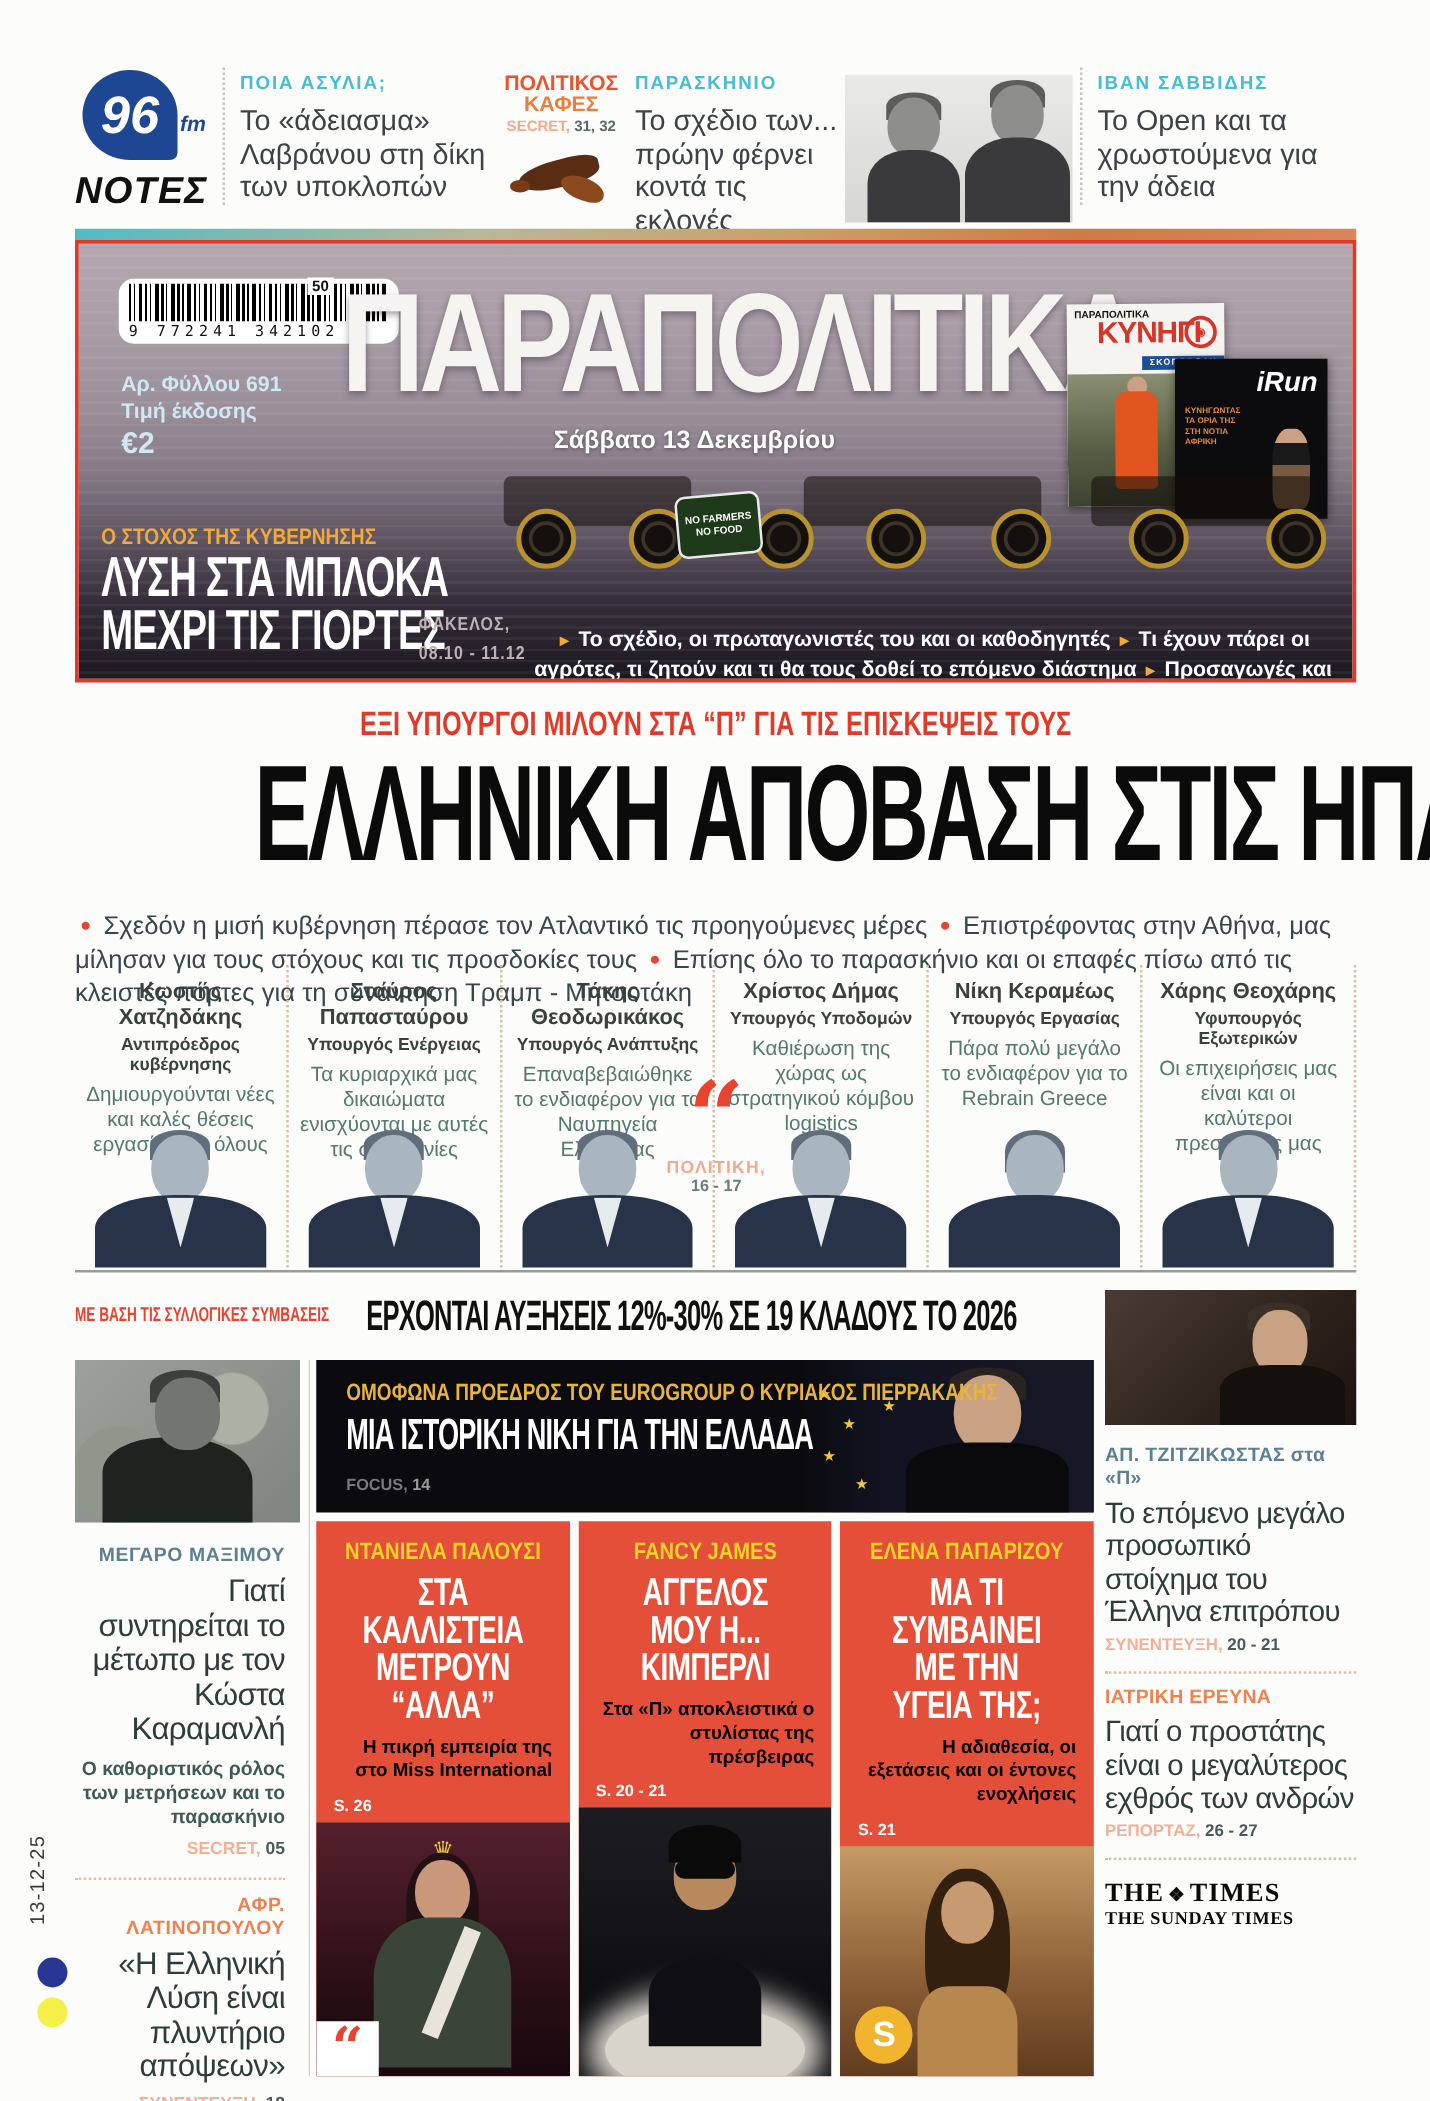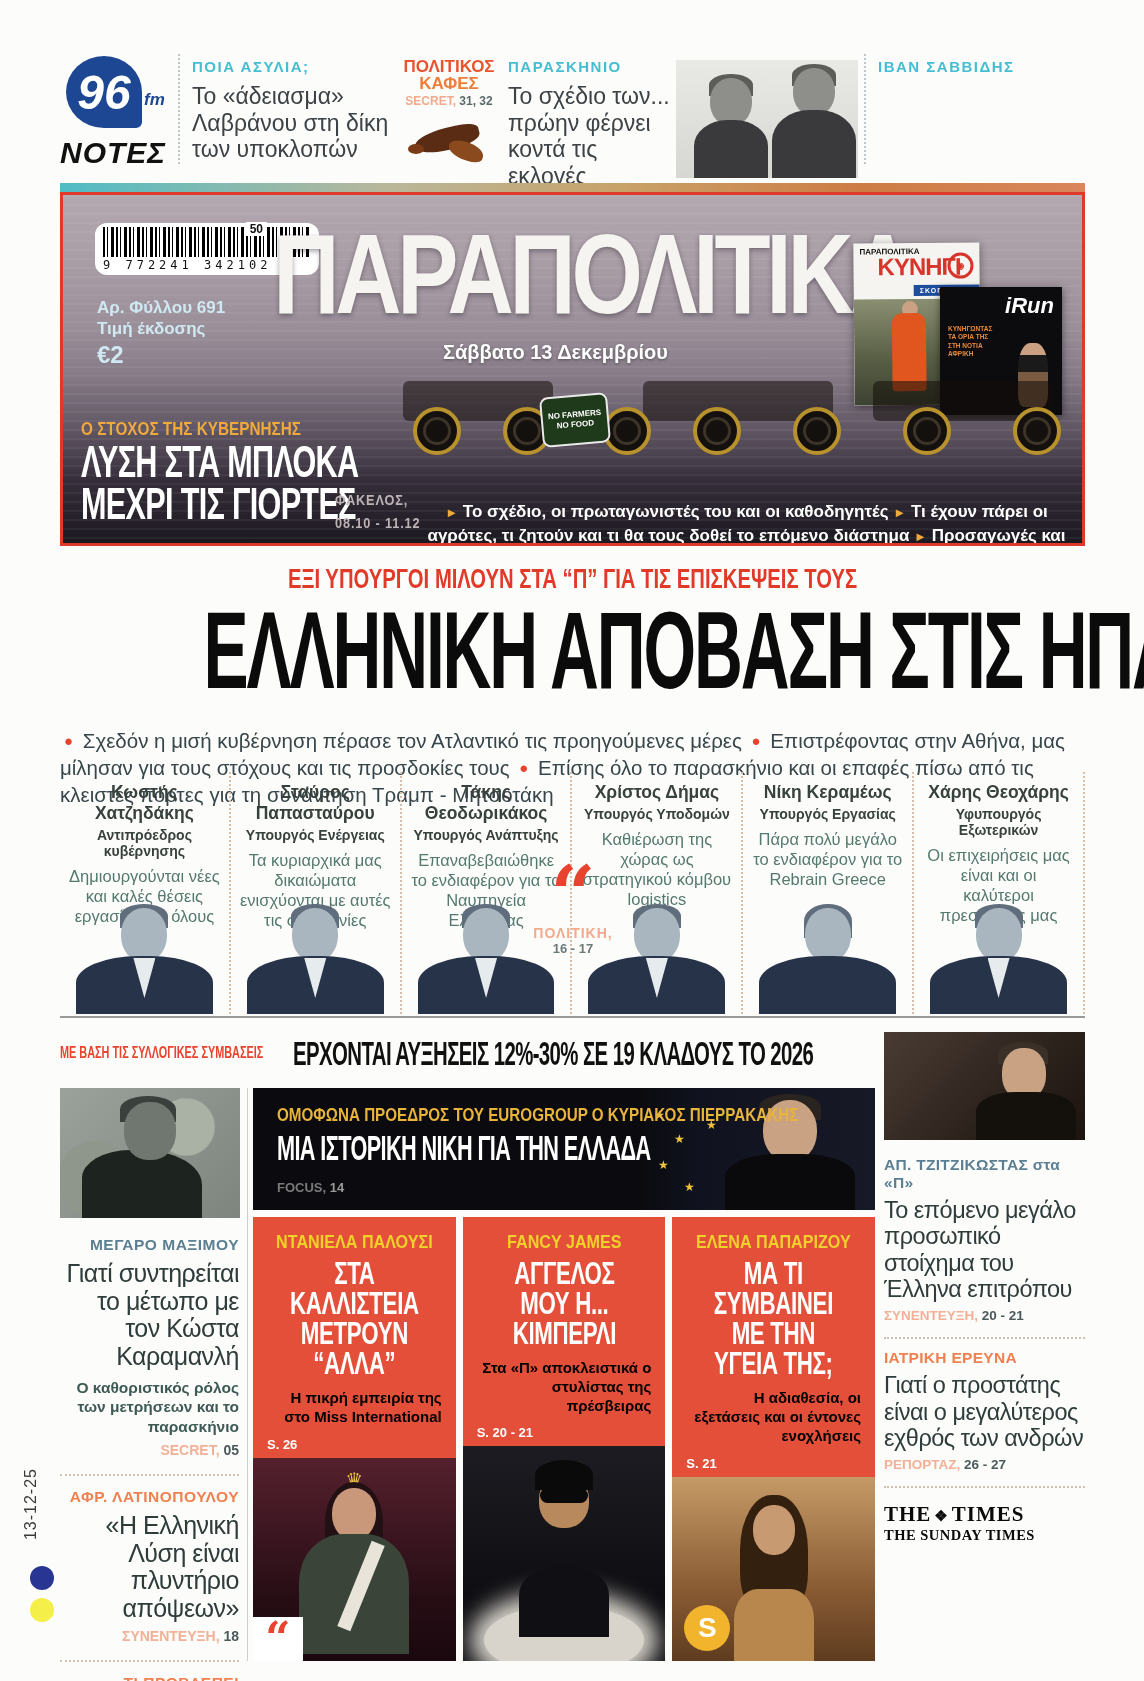--- a/index.html
+++ b/index.html
@@ -4,21 +4,21 @@
 <style>
   html,body{margin:0;padding:0;background:#e8e8e4;}
   #page{position:relative;width:1144px;height:1681px;background:#fcfcfa;margin:0 auto;overflow:hidden;
         font-family:"Liberation Sans",sans-serif;color:#222;}
   .abs{position:absolute;}
   .cond{display:block;white-space:nowrap;}
   
   .topbar{left:60px;top:50px;width:1025px;height:132px;display:flex;align-items:flex-start;}
   .radio-logo{width:112px;flex:0 0 112px;position:relative;height:130px;}
   .logo-circle{position:absolute;left:6px;top:6px;width:76px;height:72px;background:#1d4693;border-radius:50% 50% 8% 50%;
-               display:flex;align-items:center;justify-content:center;color:#fff;font-weight:800;font-size:48px;font-style:italic;}
+               display:flex;align-items:center;justify-content:center;color:#fff;font-weight:800;font-size:42px;font-style:italic;}
   .logo-fm{position:absolute;left:84px;top:40px;color:#1d4693;font-weight:700;font-style:italic;font-size:17px;}
   .logo-name{position:absolute;left:0px;top:86px;font-weight:800;font-style:italic;font-size:30px;color:#111;letter-spacing:1px;}
   .vsep{flex:0 0 2px;border-left:2px dotted #bfc6c9;height:110px;margin:4px 10px 0 6px;}
   .teaser{padding-top:8px;}
   .kicker-cyan{color:#45bdd2;font-weight:700;font-size:15px;letter-spacing:1.5px;}
   .teaser-text{font-size:23px;color:#3c4245;line-height:1.16;margin-top:8px;font-weight:500;}
   .t1{flex:0 0 198px;}
   .t-coffee{flex:0 0 118px;text-align:center;position:relative;}
   .coffee-title{color:#e8542f;font-weight:800;font-size:17px;line-height:1;}
   .coffee-title .l2{color:#ef7d3a;}
@@ -97,21 +97,21 @@
   .qref{position:absolute;left:448px;top:96px;width:130px;text-align:center;}
   .qref .qmark{font-family:"DejaVu Serif",serif;font-size:78px;font-weight:700;color:#e8432e;line-height:.7;display:block;}
   .qref .qlabel{color:#f2a98c;font-weight:700;font-size:14px;letter-spacing:1px;display:block;margin-top:2px;}
   .qref .qpages{color:#6b7a7a;font-weight:700;font-size:13px;display:block;}
   .rule{left:60px;top:1016px;width:1025px;height:2px;background:#9a9a96;}
   
   .wagestrip{left:60px;top:1028px;width:1025px;height:50px;display:flex;align-items:center;}
   .wage-kicker{flex:0 0 215px;color:#e8432e;font-weight:800;font-size:16px;transform:scaleX(.68);transform-origin:left;white-space:nowrap;}
   .wage-headline{color:#101010;font-weight:800;font-size:34px;letter-spacing:-1px;transform:scaleX(.6);transform-origin:left;white-space:nowrap;margin-left:-66px;}
   
-  .leftcol{left:60px;top:1088px;width:188px;height:573px;border-right:1px solid #cfcfca;padding-right:8px;box-sizing:border-box;text-align:right;}
+  .leftcol{left:60px;top:1088px;width:188px;height:573px;border-right:1px solid #cfcfca;padding-right:19px;box-sizing:border-box;text-align:right;}
   .leftphoto{width:180px;height:130px;background:
       radial-gradient(circle at 70% 30%,#aab2a6 0 18%,transparent 19%),
       radial-gradient(circle at 20% 70%,#8f978c 0 22%,transparent 23%),
       linear-gradient(135deg,#9aa29b,#7d857e);position:relative;overflow:hidden;margin-bottom:10px;}
   .leftphoto .head{position:absolute;left:64px;top:14px;width:52px;height:58px;border-radius:46%;background:#6f7770;}
   .leftphoto .hair{position:absolute;left:60px;top:8px;width:56px;height:26px;border-radius:50% 50% 0 0;background:#3a403b;}
   .leftphoto .body{position:absolute;left:22px;top:62px;width:120px;height:70px;background:#1d2420;border-radius:40% 50% 0 0;}
   .story{padding:8px 0 12px;}
   .story .kicker{font-size:15.5px;font-weight:800;letter-spacing:.5px;}
   .k-steel{color:#5b7f93;}
@@ -226,20 +226,21 @@
       </div>
       <div class="bust" style="left:96px;top:8px;width:84px;height:110px;">
         <div class="hair"></div>
           <div class="head"></div>
           <div class="body"></div>
       </div>
     </div>
     <div class="vsep"></div>
     <div class="teaser t4">
       <div class="kicker-cyan">ΙΒΑΝ ΣΑΒΒΙΔΗΣ</div>
+      <div class="teaser-text">Το Open και τα χρωστούμενα για την άδεια</div>
     </div>
   </header>
 
   <div class="abs colorstrip"></div>
   <section class="abs masthead">
     <div class="blur-streaks"></div>
 
     <div class="barcode-box">
       <div class="barcode-50">50</div>
       <div class="barcode-stripes"></div>

